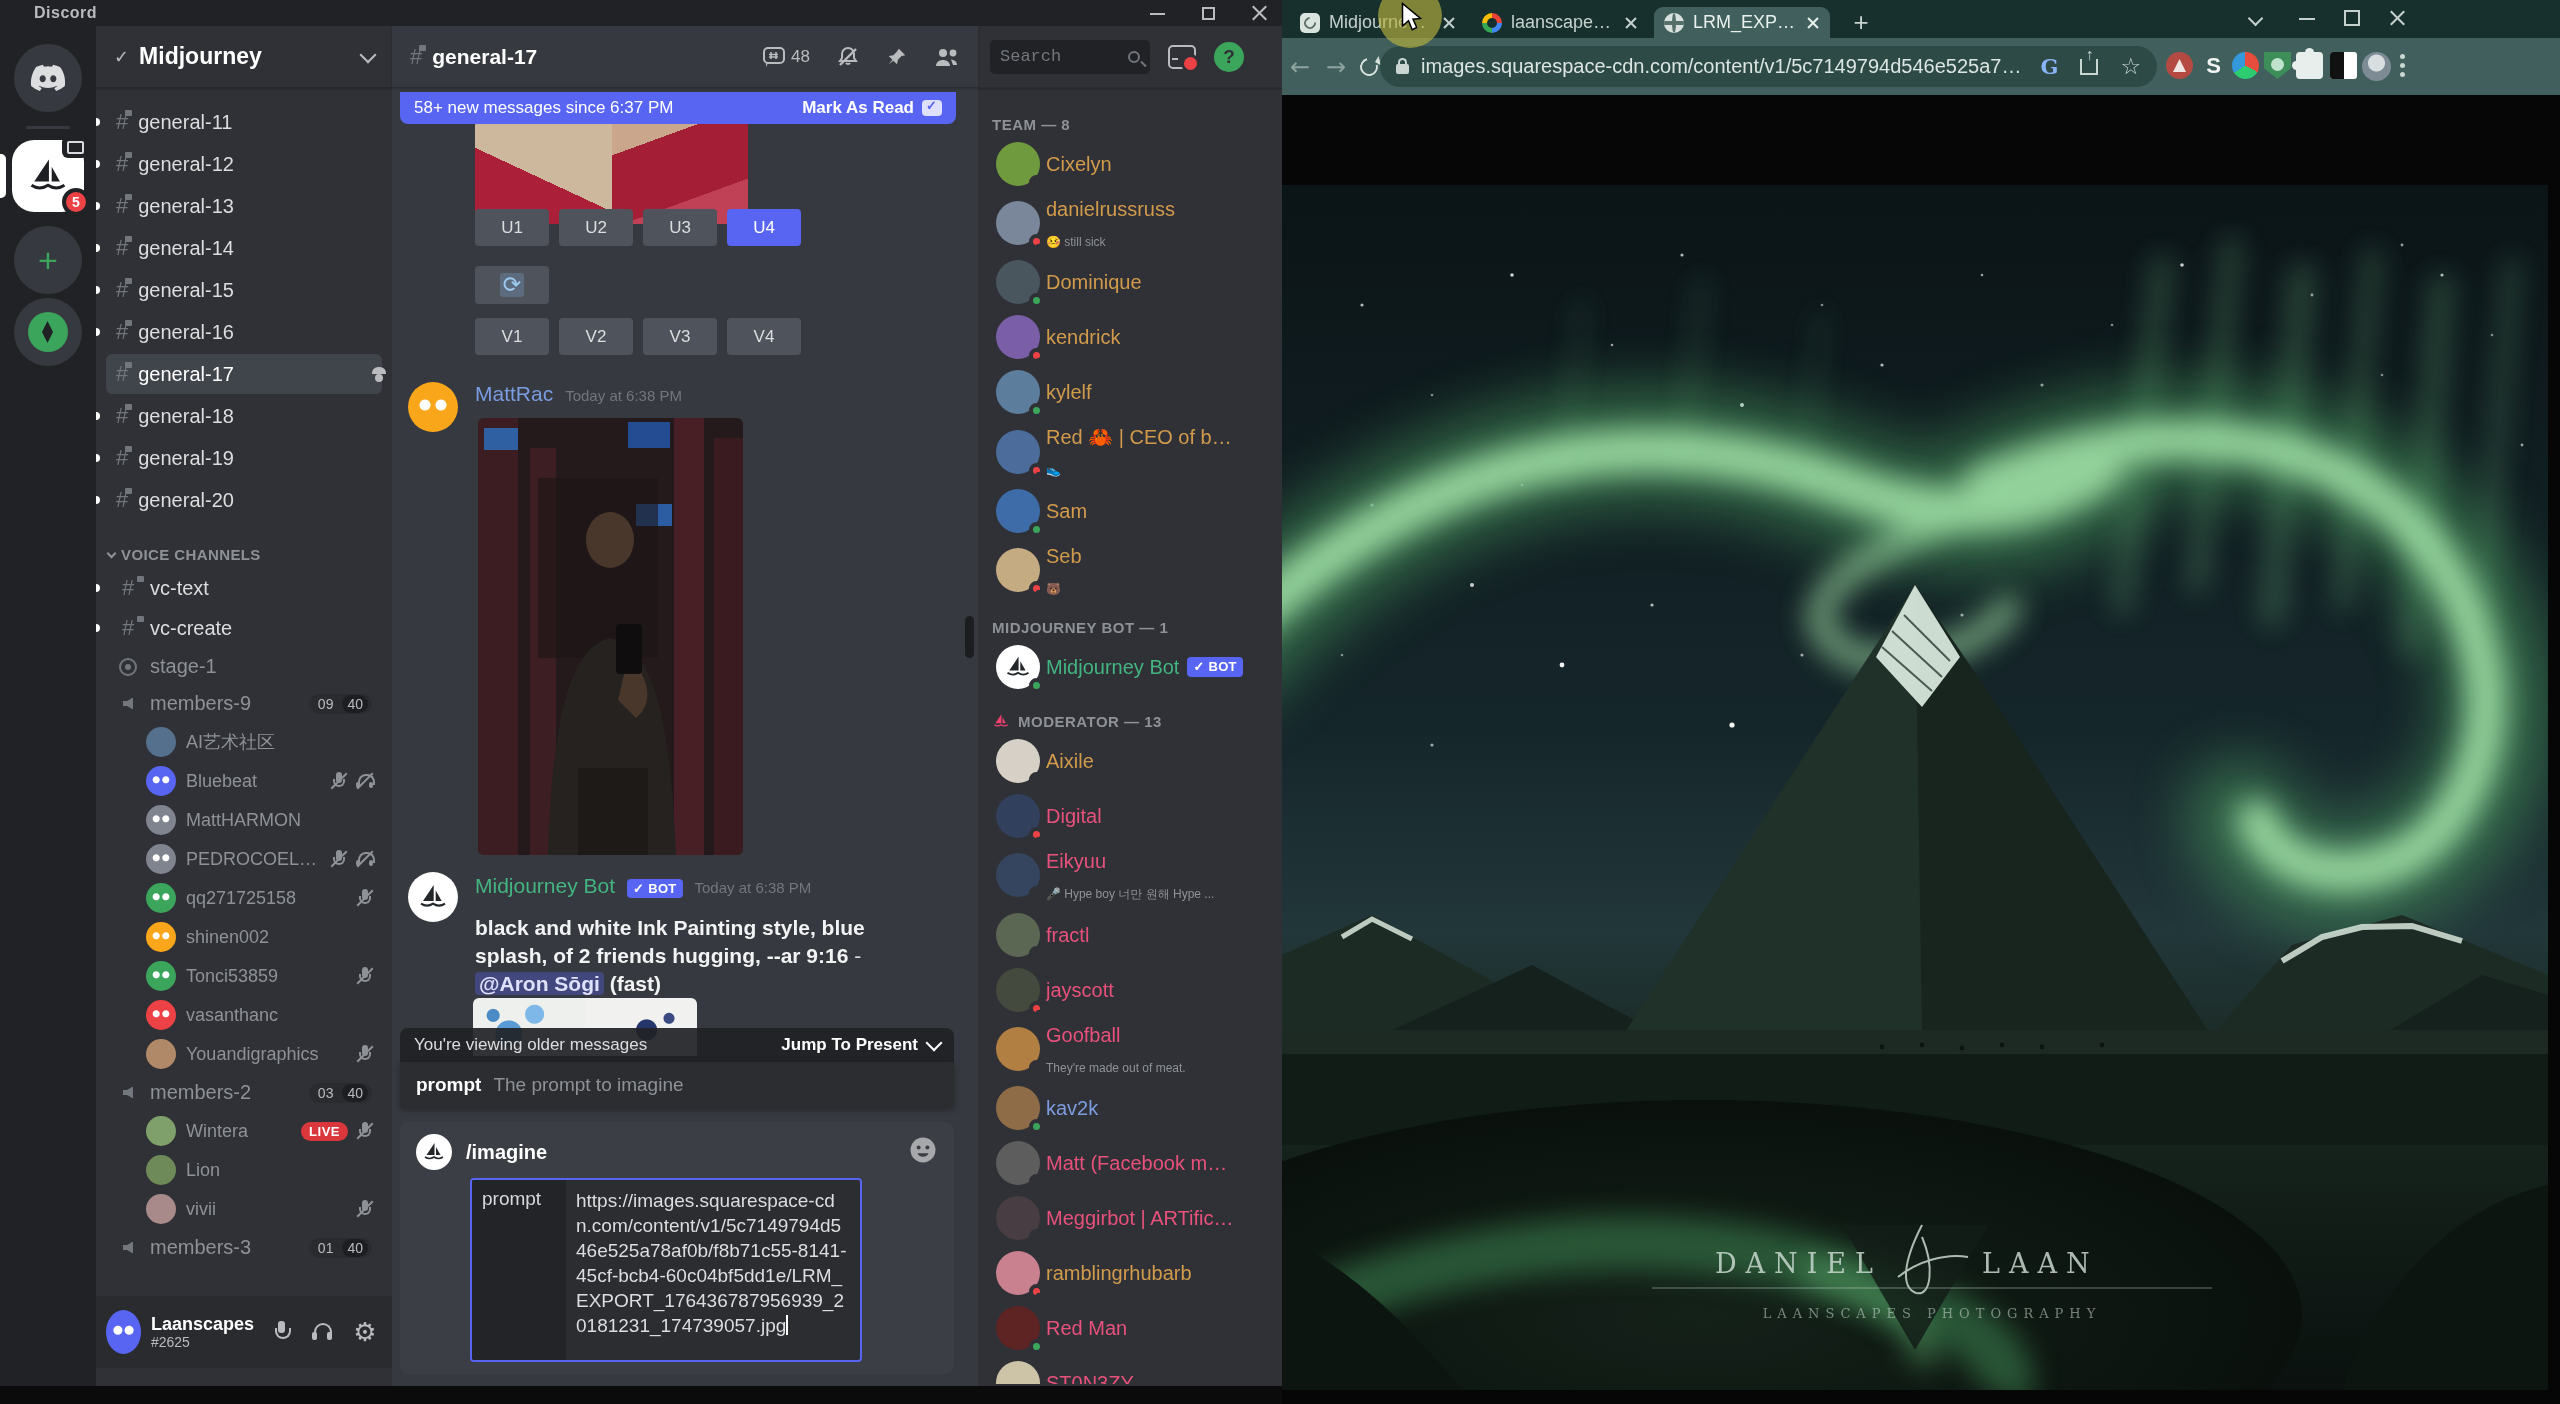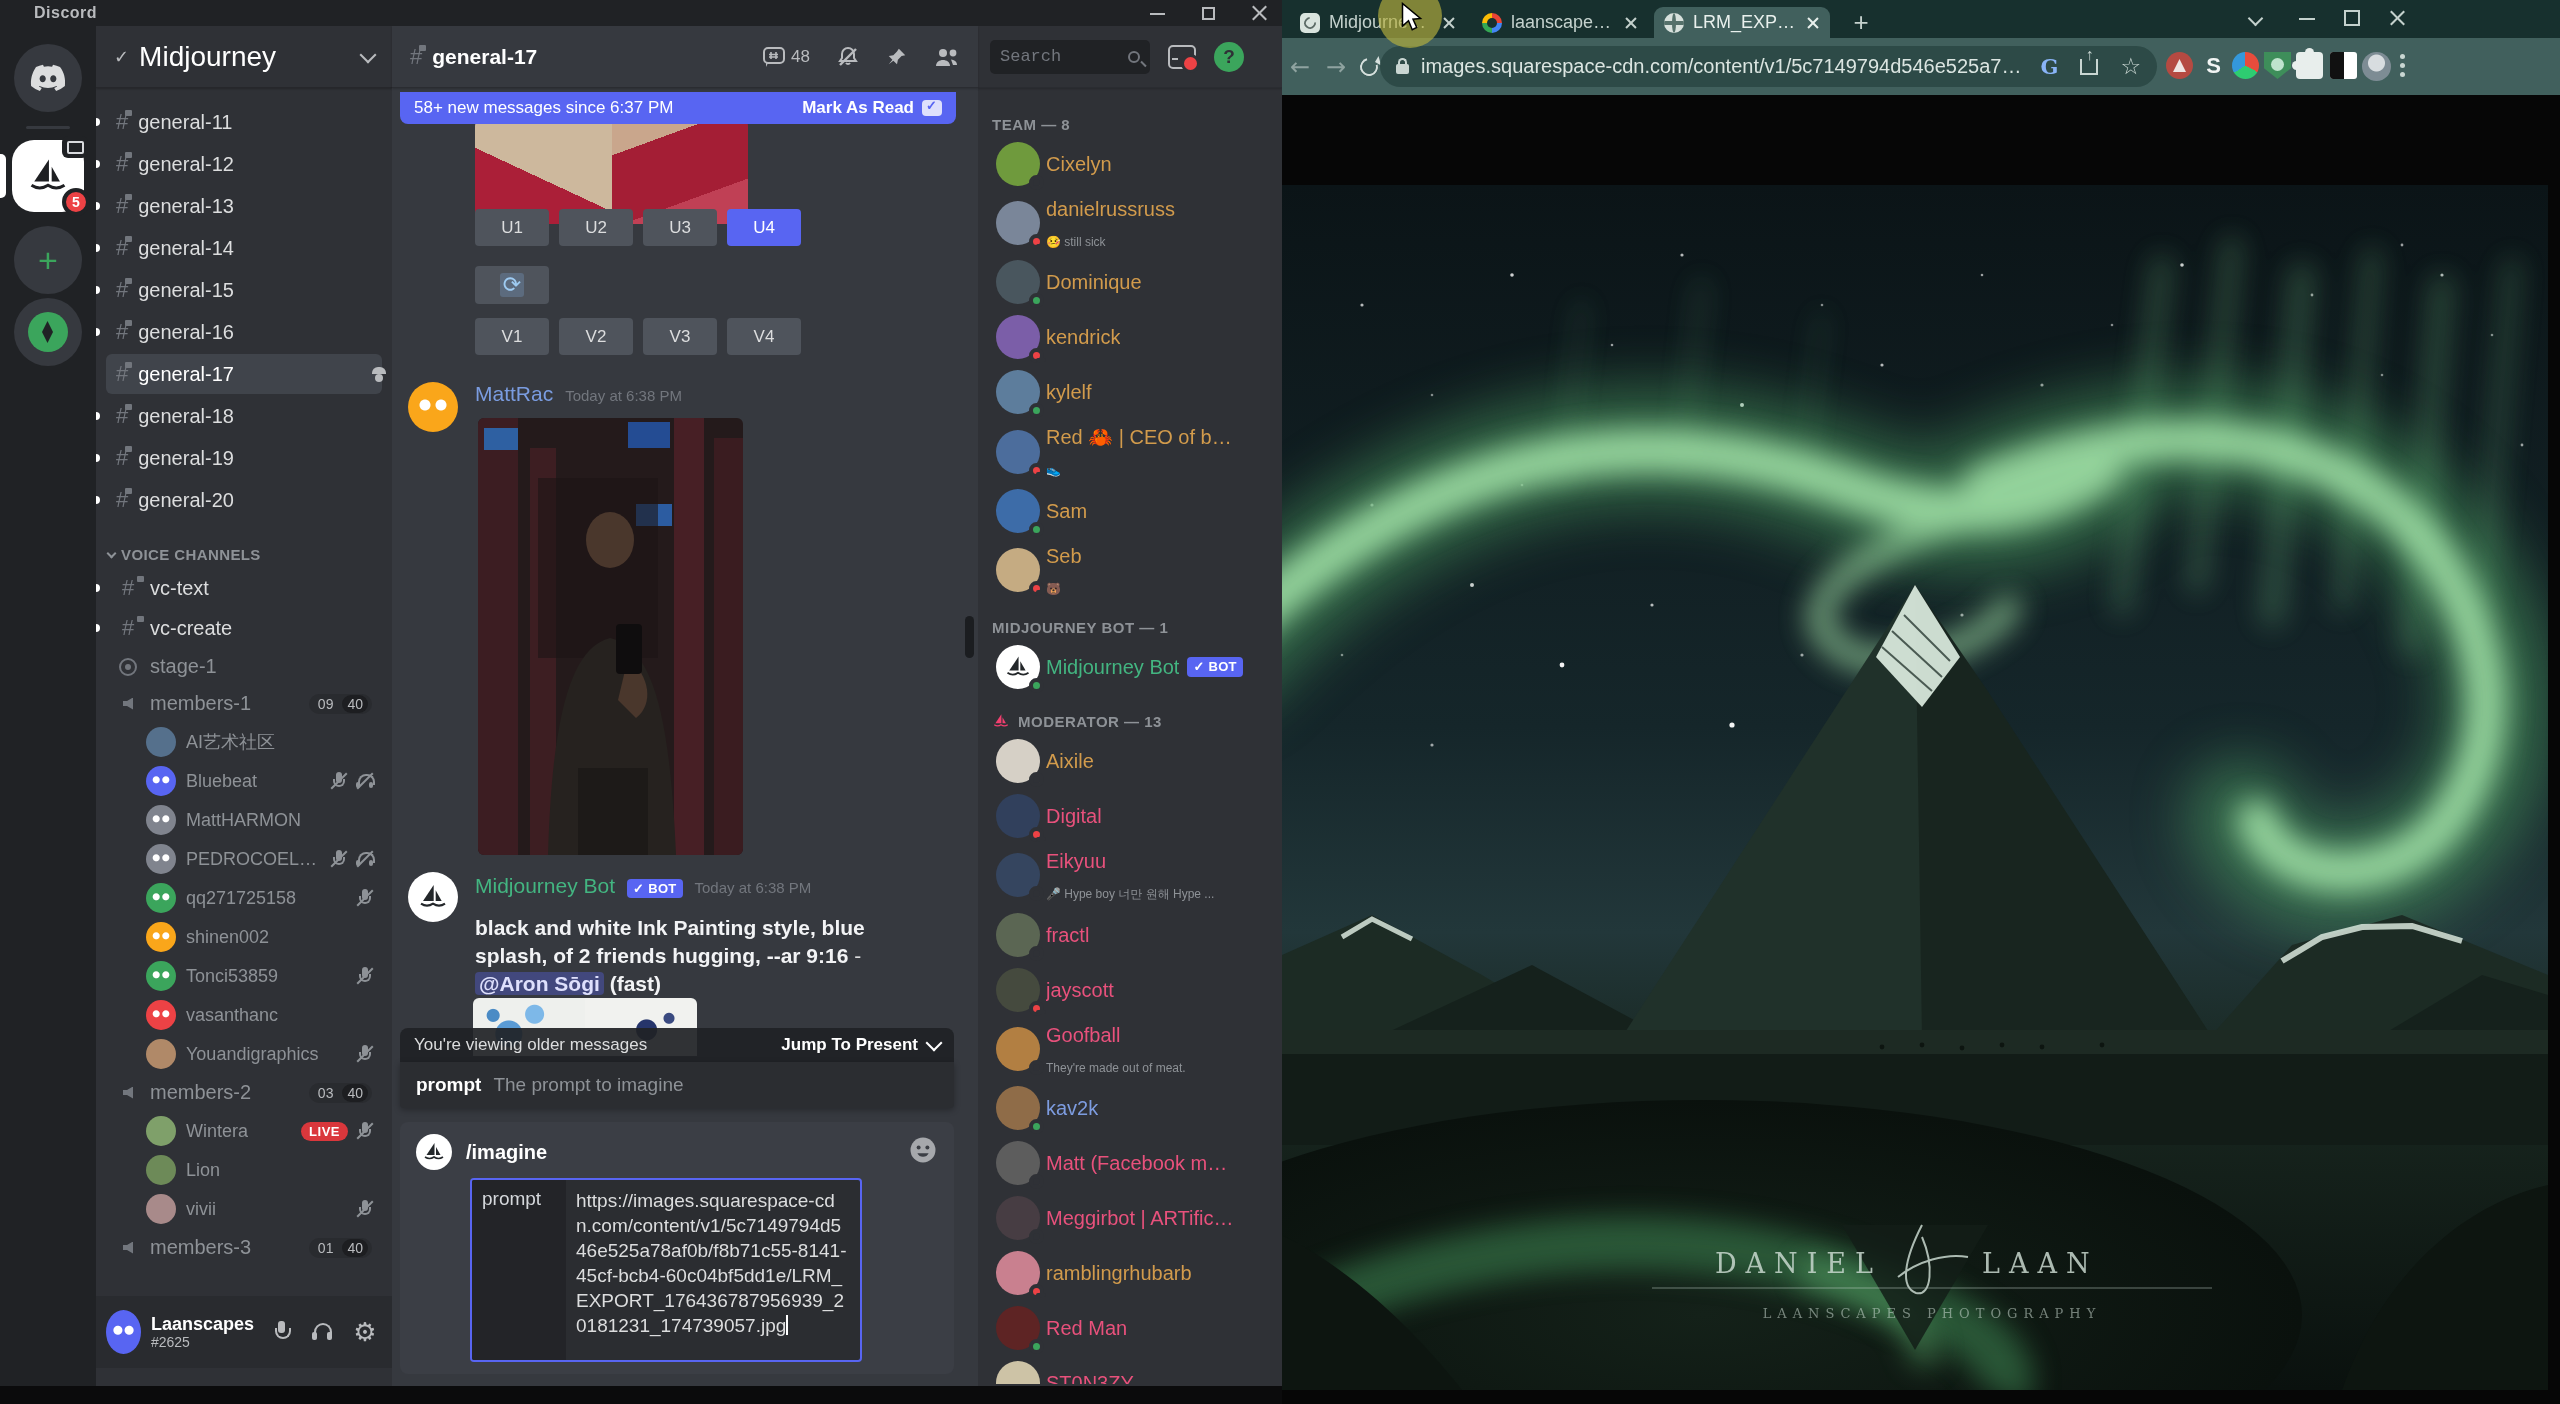--- a/index.html
+++ b/index.html
@@ -30,21 +30,21 @@
   .badge-count{position:absolute;right:-6px;bottom:-4px;min-width:28px;height:28px;background:#ed4245;border:4px solid #202225;border-radius:14px;color:#fff;font-size:14px;font-weight:bold;display:flex;align-items:center;justify-content:center}
   .add-btn{top:200px;background:#36393f;color:#3ba55c;font-size:34px;font-weight:300}
   .explore-btn{top:272px;background:#36393f}
   .compass{width:40px;height:40px;border-radius:50%;background:#3ba55c;position:relative}
   .compass::after{content:"";position:absolute;left:14px;top:9px;width:11px;height:22px;background:#202225;clip-path:polygon(50% 0,100% 50%,50% 100%,0 50%)}
 
   
   .sidebar{position:absolute;left:96px;top:26px;width:296px;height:1360px;background:#2f3136}
   .server-header{height:62px;border-bottom:1px solid #26272b;display:flex;align-items:center;padding:0 18px;cursor:pointer;box-shadow:0 1px 2px rgba(0,0,0,.25)}
   .server-header .check{color:#b9bbbe;font-size:18px;margin-right:10px}
-  .server-header .sname{color:#fff;font-weight:normal;font-size:28px;flex:1}
+  .server-header .sname{color:#fff;font-weight:bold;font-size:23px;flex:1}
   .chev-down{width:12px;height:12px;border-right:2px solid #b9bbbe;border-bottom:2px solid #b9bbbe;transform:rotate(45deg);margin-top:-4px}
   .channels{padding-top:12px}
   .chrow{position:relative;margin:2px 10px;padding:7px 10px;border-radius:6px;display:flex;align-items:center;gap:10px;color:#8e9297;font-size:20px;cursor:pointer}
   .chrow[data-unread="true"]{color:#dcddde}
   .chrow[data-unread="true"]::before{content:"";position:absolute;left:-14px;top:50%;transform:translateY(-50%);width:8px;height:8px;border-radius:4px;background:#fff}
   .chrow[data-sel="true"]{background:#40444b;color:#fff}
   .hash{color:#72767d;font-size:22px;font-weight:500;position:relative}
   .hash::after{content:"";position:absolute;right:-4px;top:1px;width:7px;height:6px;background:#72767d;border-radius:1px}
   .invite{display:none;margin-left:auto}
   .invite[data-show="true"]{display:block}
@@ -412,21 +412,21 @@
               
             </div>
           </div>
 
           <div>
             <div class="vch" data-type="voice">
 
               <span class="ic ic-voice">
                 <span class="speaker"></span>
               </span>
-              <span class="chname">members-1</span>
+              <span class="chname">members-9</span>
               <span class="vbadges">
                 <span class="pill c">09</span>
                 <span class="pill cap">40</span>
               </span>
             </div>
             <div>
 
                 <div class="vuser">
                   <span class="vav" style="background-color: rgb(85, 112, 140);"></span>
                   <span class="nm">AI艺术社区</span>

